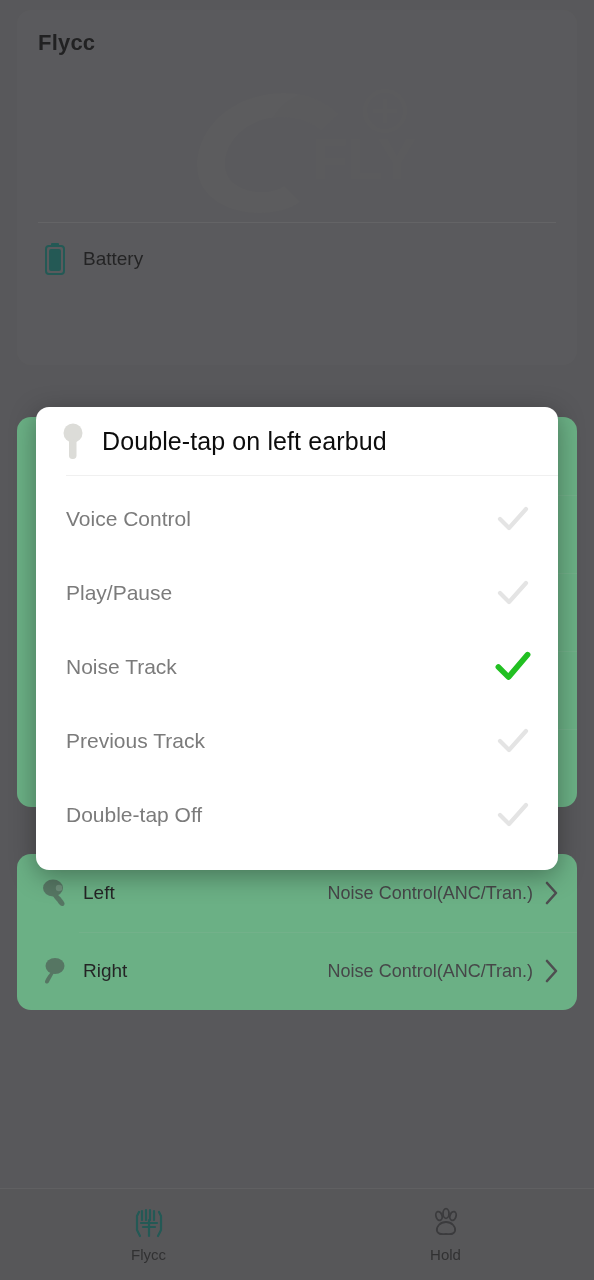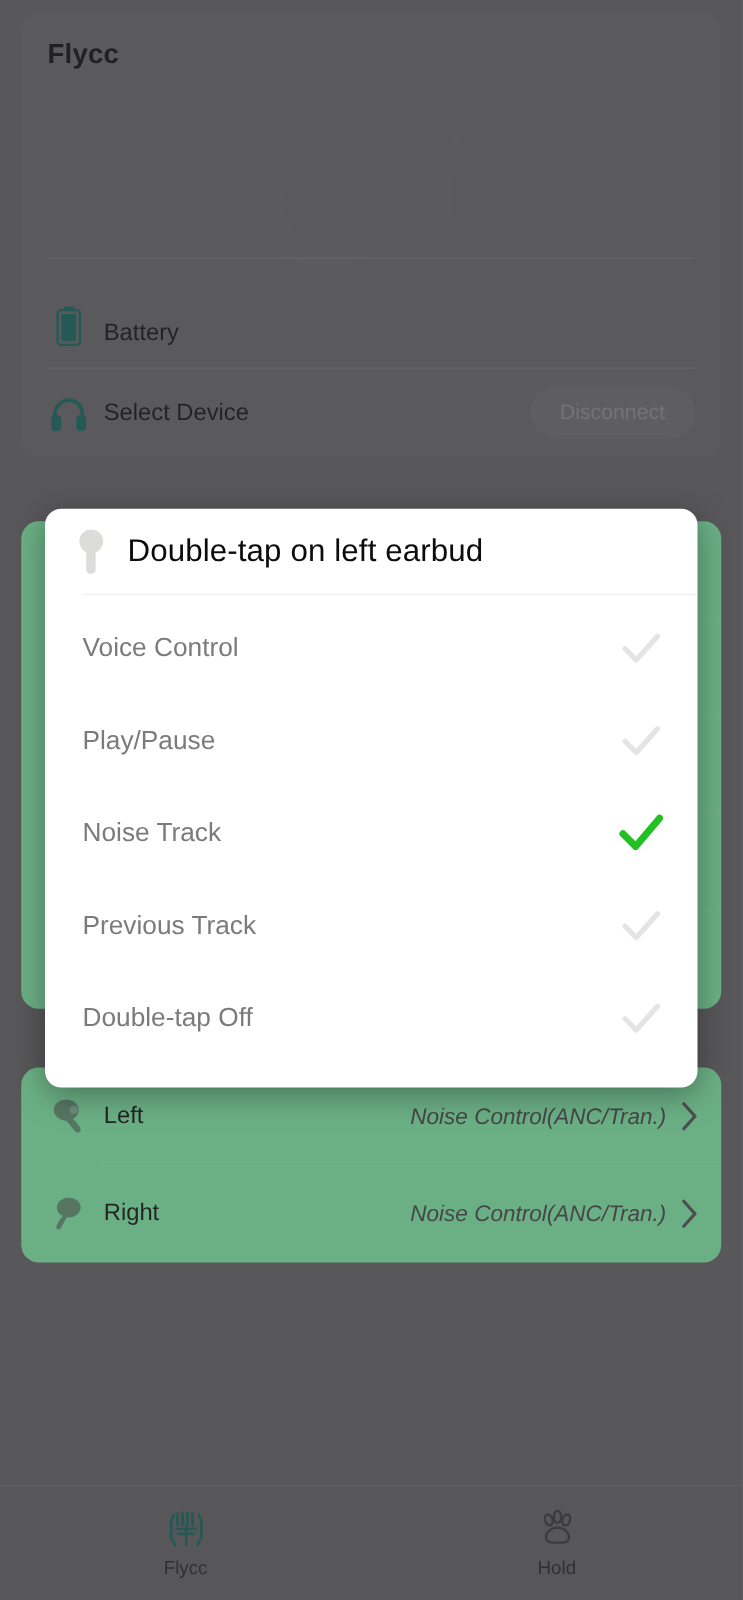--- a/index.html
+++ b/index.html
@@ -64,21 +64,21 @@
   }
   .wm-svg { display:block; }
 
   .device-row {
     position: absolute;
     left: 21px; right: 21px;
     height: 72px;
     display: flex;
     align-items: center;
   }
-  .device-row.battery { top: 196px; border-top: 1px solid rgba(255,255,255,.10); align-items: flex-end; }
+  .device-row.battery { top: 212px; border-top: 1px solid rgba(255,255,255,.10); }
   .device-row.select  { top: 284px; border-top: 1px solid rgba(255,255,255,.10); }
 
   .row-ico {
     width: 34px; height: 34px;
     display: flex; align-items: center; justify-content: center;
     margin-right: 11px;
     flex: 0 0 auto;
   }
   .row-label {
     font-size: 19px;
@@ -131,21 +131,20 @@
   }
   .opt-name {
     font-size: 19px;
     color: #1b1b1b;
   }
   .opt-val {
     margin-left: auto;
     font-size: 18px;
     color: #4e4e50;
     padding-right: 12px;
-    font-style: italic;
   }
   .chev {
     width: 14px; height: 24px;
     flex: 0 0 auto;
   }
 
   
   .tabbar {
     position: absolute;
     left: 0; right: 0; bottom: 0;
@@ -253,31 +252,20 @@
           <span class="row-ico">
             <svg width="20" height="32" viewBox="0 0 20 32" aria-hidden="true">
               <rect x="6" y="0" width="8" height="3" rx="1" fill="#1a6b63"></rect>
               <rect x="1" y="3" width="18" height="28" rx="3" fill="none" stroke="#1a6b63" stroke-width="2"></rect>
               <rect x="4" y="6" width="12" height="22" rx="2" fill="#1a6b63"></rect>
             </svg>
           </span>
           <span class="row-label">Battery</span>
         </div>
 
-        <div class="device-row select">
-          <span class="row-ico">
-            <svg width="30" height="28" viewBox="0 0 30 28" aria-hidden="true">
-              <path d="M4 22 L4 15 C4 8 9 3 15 3 C21 3 26 8 26 15 L26 22" fill="none" stroke="#1a6b63" stroke-width="3" stroke-linecap="round"></path>
-              <rect x="1" y="15" width="8" height="13" rx="3.5" fill="#1a6b63"></rect>
-              <rect x="21" y="15" width="8" height="13" rx="3.5" fill="#1a6b63"></rect>
-            </svg>
-          </span>
-          <span class="row-label">Select Device</span>
-          <button class="disconnect-btn">Disconnect</button>
-        </div>
       </div>
 
       <div class="card" style="margin-top:52px;">
         <div class="opt-row" style="height:78px;"></div>
         <div class="opt-row" style="height:78px;"></div>
         <div class="opt-row" style="height:78px;"></div>
         <div class="opt-row" style="height:78px;"></div>
         <div class="opt-row">
           <span class="opt-ico">
             <svg width="22" height="30" viewBox="0 0 22 30" aria-hidden="true">

